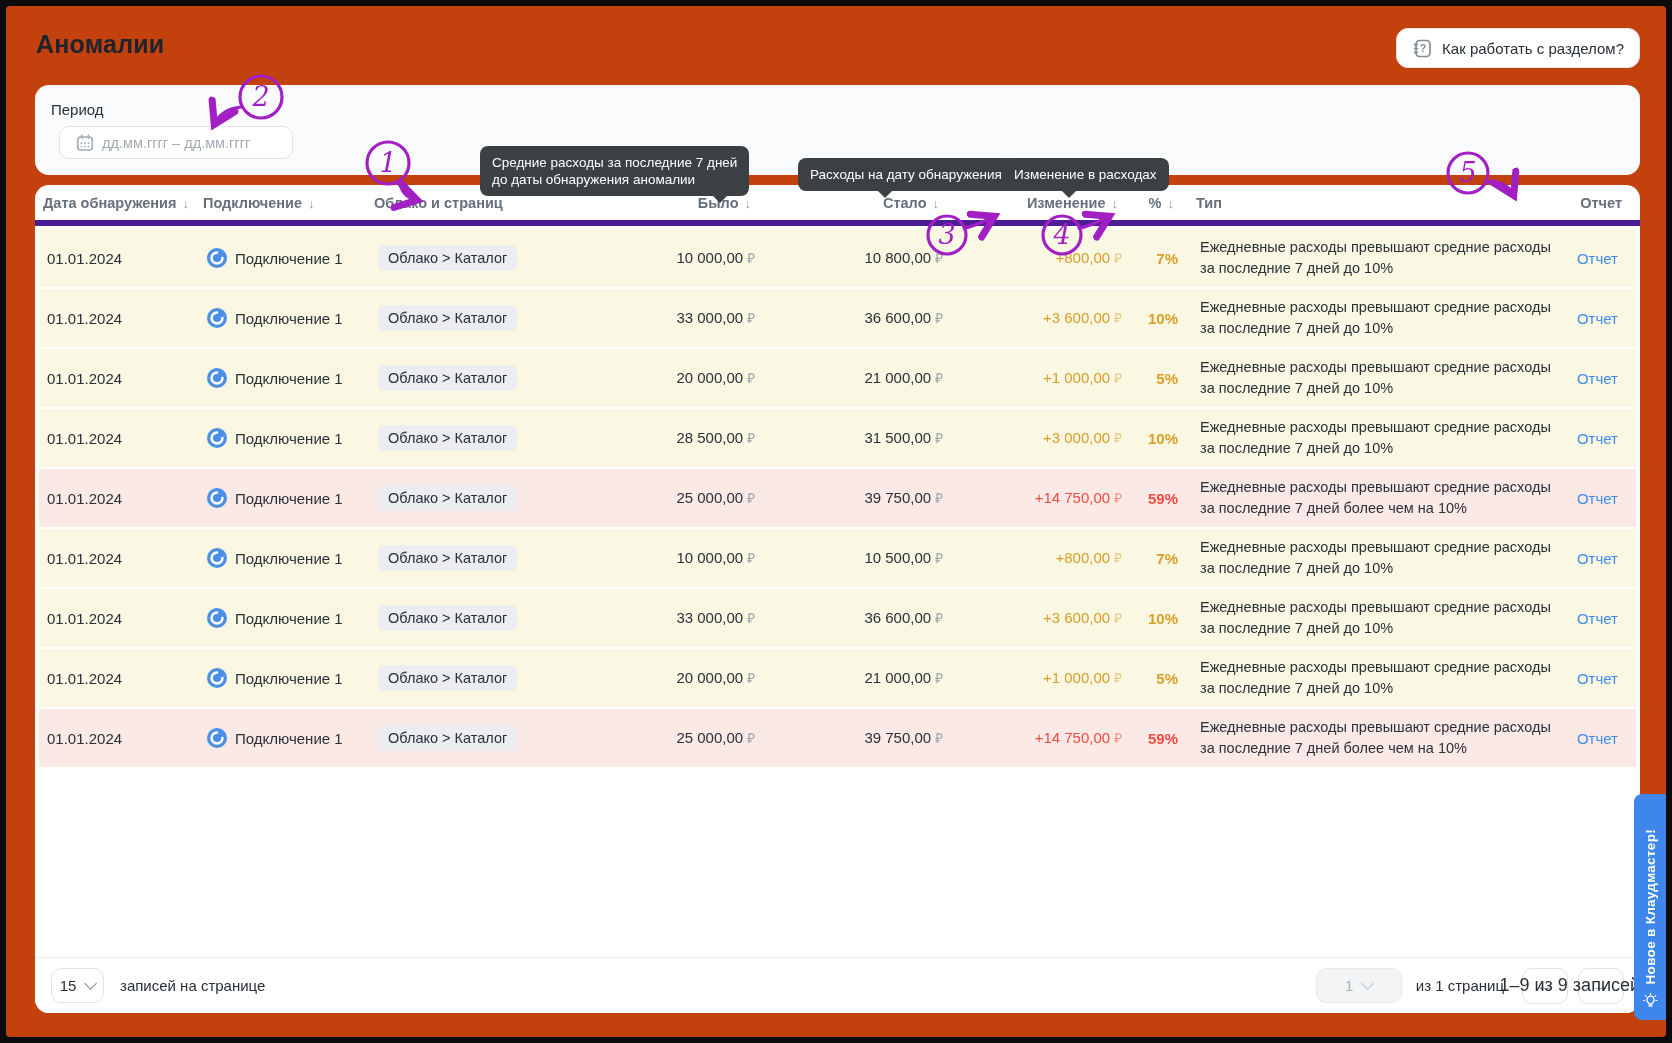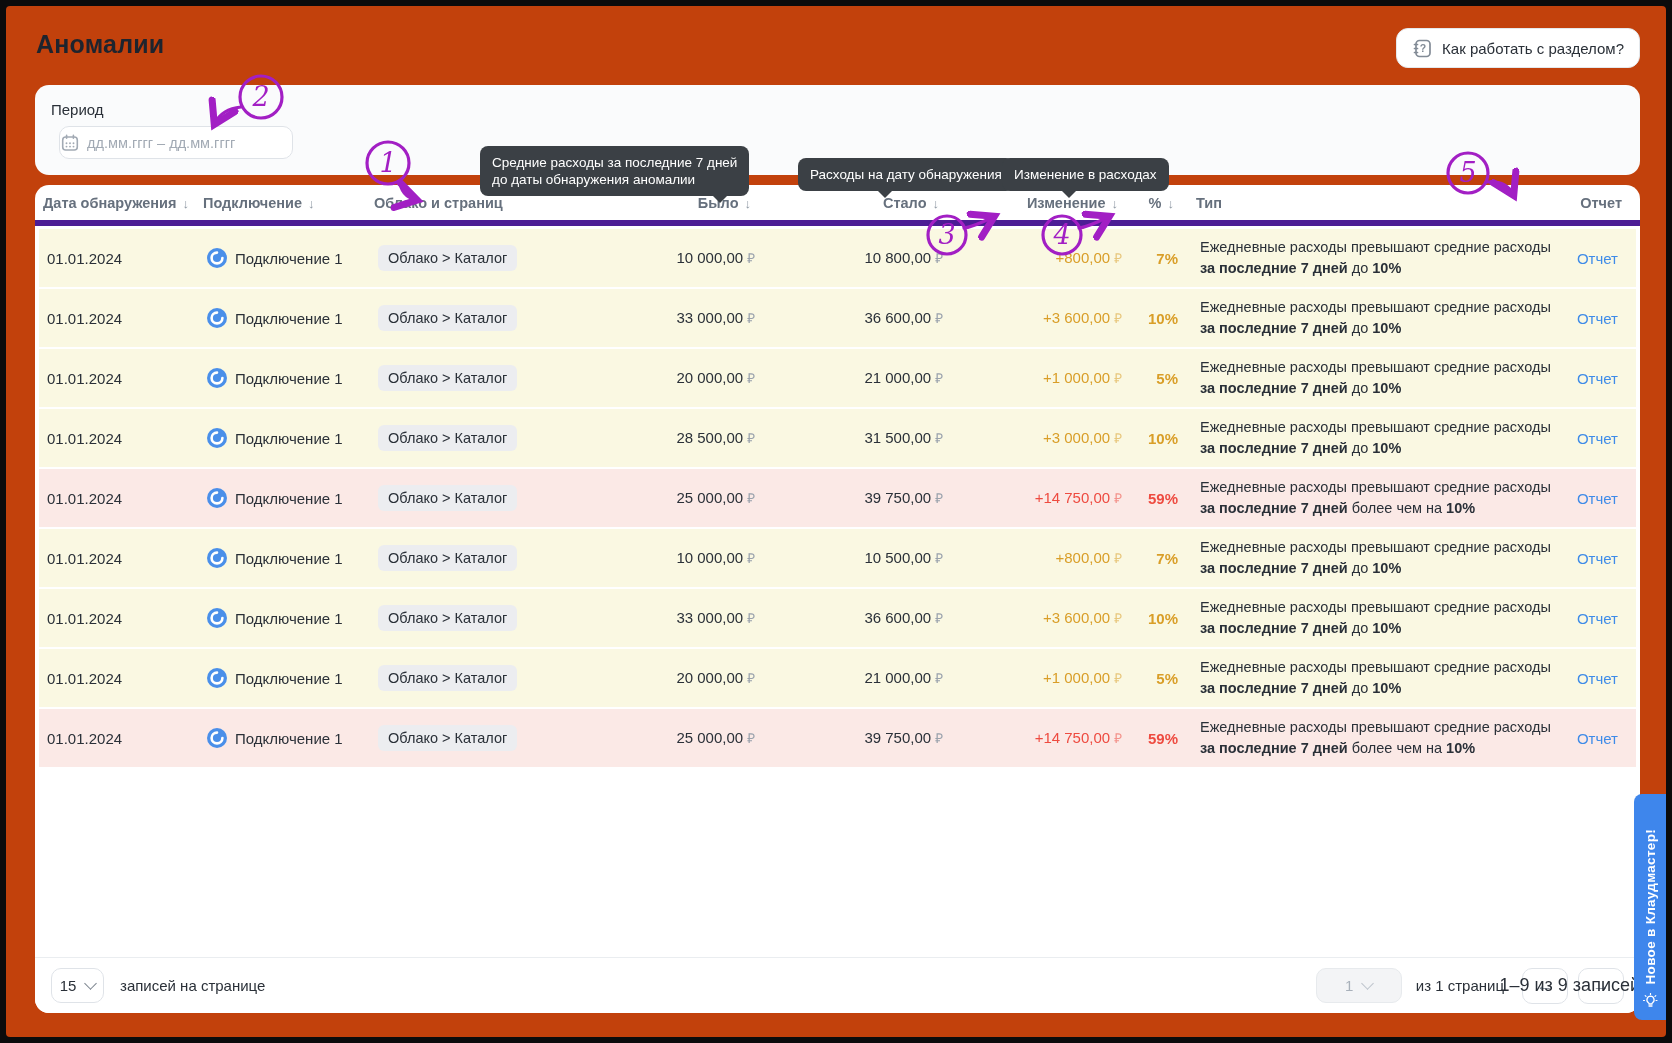--- a/index.html
+++ b/index.html
@@ -13,21 +13,21 @@
   
   .page-title{position:absolute;left:30px;top:24px;font-size:25px;font-weight:700;color:#1E242E;letter-spacing:.2px}
   .help-btn{position:absolute;right:26px;top:22px;height:40px;display:flex;align-items:center;gap:9px;
     padding:0 15px;background:#fff;border:1px solid #E4E8EC;border-radius:12px;font-size:15px;color:#2A3038;cursor:pointer}
   .help-btn svg{flex:0 0 auto}
 
   
   .filter-card{position:absolute;left:29px;right:26px;top:79px;height:90px;background:#FAFBFC;border-radius:14px;padding:14px 16px}
   .filter-label{font-size:15px;color:#2A3038;margin:2px 0 8px 0}
   .date-input{margin-left:8px;width:234px;height:33px;background:#fff;border:1px solid #DFE3E8;border-radius:10px;
-    display:flex;align-items:center;gap:8px;padding:0 1px;cursor:text}
+    display:flex;align-items:center;gap:8px;padding:0 16px;cursor:text}
   .date-input .ph{font-size:14.5px;color:#A2AAB4;white-space:nowrap}
 
   
   .table-card{position:absolute;left:29px;right:26px;top:179px;bottom:24px;background:#fff;border-radius:14px;overflow:hidden}
   .grid{display:grid;grid-template-columns:156px 170px 195px 195px 188px 179px 56px 390px 1fr;align-items:center}
   .thead{height:41px;border-bottom:6px solid #4c1d95;color:#66707D;font-size:14.5px;font-weight:700}
   .th{white-space:nowrap}
   .th .arr{color:#8D97A2;font-size:13px;margin-left:6px}
   .al-r{text-align:right}
   .c-date,.h-date{padding-left:8px}
@@ -44,21 +44,21 @@
   .chip{display:inline-block;background:var(--chip);border-radius:6px;padding:5px 10px;font-size:14.5px;color:#2A3038;white-space:nowrap}
   .num{text-align:right;white-space:nowrap}
   .rub{color:#9AA2AC;font-size:13.5px;margin-left:4px}
   .change.warning{color:var(--amber)}
   .change.critical{color:var(--red)}
   .change .rub{color:inherit;opacity:.55}
   .pct{text-align:right;font-weight:700;white-space:nowrap}
   .pct.warning{color:var(--amber)}
   .pct.critical{color:var(--red)}
   .c-type{font-size:14.5px;line-height:1.45}
-  .c-type b{font-weight:700}
+  .c-type b{font-weight:400}
   .link{color:var(--link);text-decoration:none;cursor:pointer;font-size:15px}
 
   
   .tfoot{position:absolute;left:0;right:0;bottom:0;height:56px;border-top:1px solid #EAEDF0;display:flex;align-items:center;padding:0 16px;background:#fff}
   .selbox{height:35px;display:flex;align-items:center;justify-content:center;gap:10px;background:#fff;border:1px solid #DFE3E8;border-radius:10px;font-size:15px;color:#2A3038;cursor:pointer}
   .selbox.size{width:53px}
   .selbox.page{width:86px;background:#F3F4F6;border-color:#E7EAED;color:#A8B0BA;cursor:default}
   .chev{width:9px;height:9px;border-right:1.8px solid #7A838E;border-bottom:1.8px solid #7A838E;transform:rotate(45deg);margin-top:-5px}
   .selbox.page .chev{border-color:#BCC3CB}
   .foot-label{font-size:15px;color:#2A3038;margin-left:16px}

